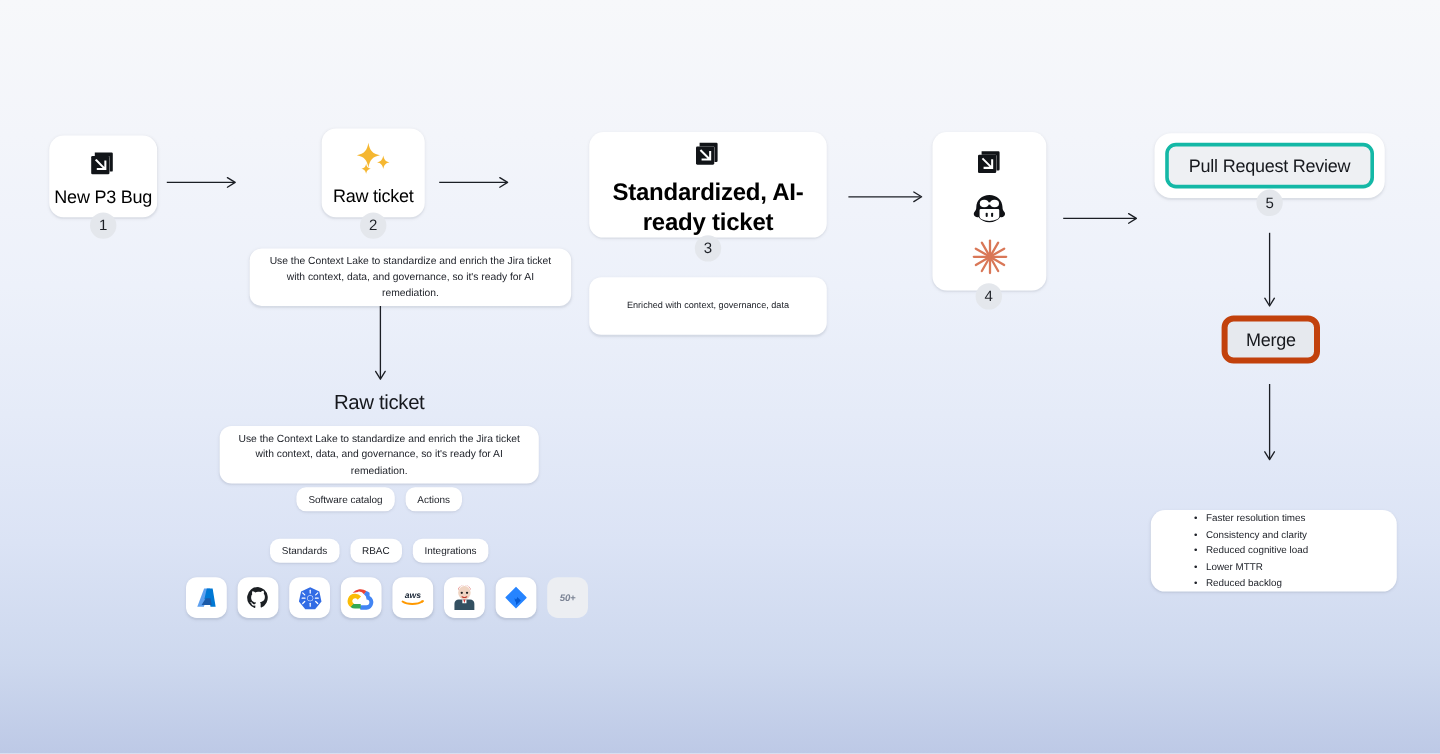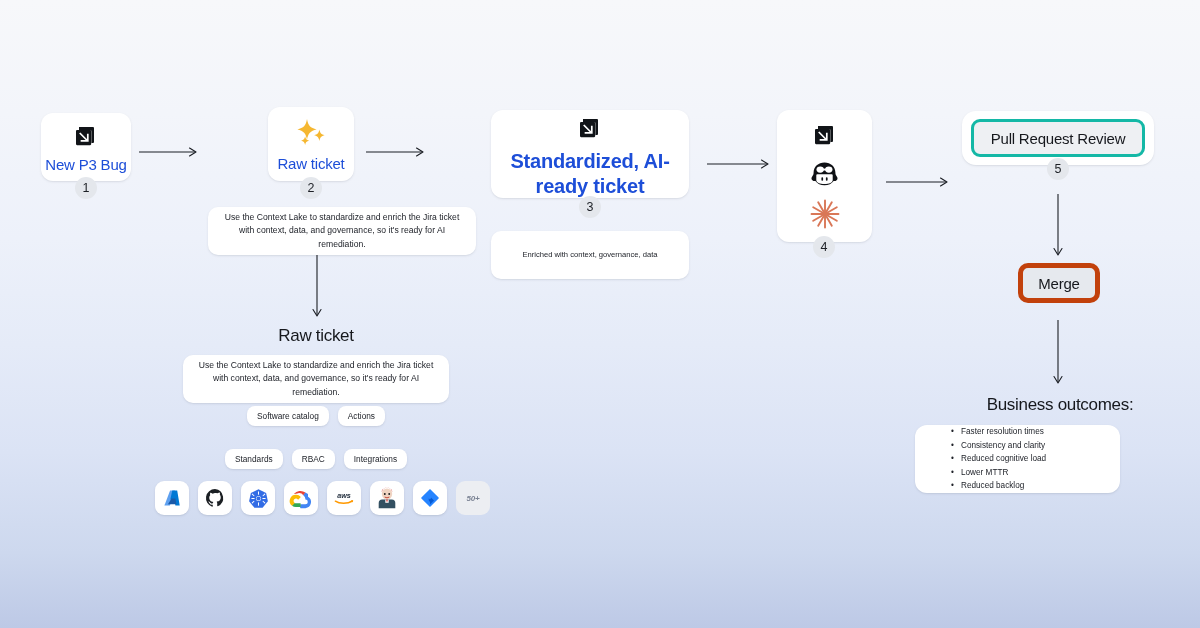--- a/index.html
+++ b/index.html
@@ -34,21 +34,21 @@
     border-radius: 12px;
     box-shadow: 0 1px 3px rgba(16,24,40,0.07), 0 1px 1px rgba(16,24,40,0.04);
     display: flex;
     flex-direction: column;
     align-items: center;
     justify-content: center;
     box-sizing: border-box;
   }
   .node-label {
     font-size: 15px;
-    color: #1d4ed8;
+    color: #000000;
     text-align: center;
     line-height: 1.22;
     letter-spacing: -0.2px;
   }
   .node-label.big { font-size: 20px; font-weight: bold; }
 
   .badge {
     width: 22px;
     height: 22px;
     border-radius: 50%;
@@ -346,23 +346,22 @@
     <span>Merge</span>
   </div>
 
   <div class="abs" style="left:1051px; top:320px;">
     <svg width="14" height="68" viewBox="0 0 14 68">
       <line x1="7" y1="0" x2="7" y2="62" stroke="#1b1e24" stroke-width="1.1"></line>
       <path d="M3 56.5 L7 63 L11 56.5" fill="none" stroke="#1b1e24" stroke-width="1.1" stroke-linecap="round" stroke-linejoin="round"></path>
     </svg>
   </div>
 
-  <div class="section-head abs" style="left:962px; top:395px; width:196px;">Business outcomes:</div>
-
-  <div class="outcome-card abs" style="left:915px; top:425px; width:205px; height:68px;">
+
+  <div class="outcome-card abs" style="left:959px; top:425px; width:205px; height:68px;">
     <ul>
       <li>Faster resolution times</li>
       <li>Consistency and clarity</li>
       <li>Reduced cognitive load</li>
       <li>Lower MTTR</li>
       <li>Reduced backlog</li>
     </ul>
   </div>
 
   <div class="section-head abs" style="left:216px; top:326px; width:200px;">Raw ticket</div>

